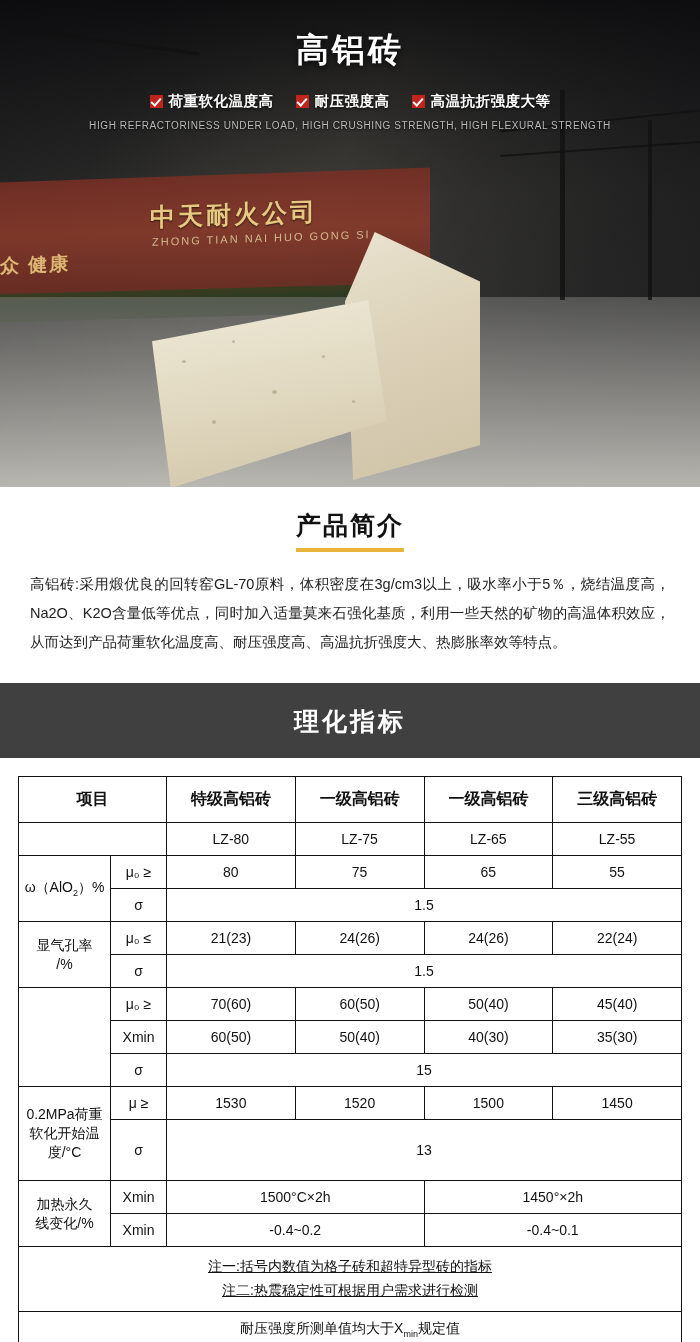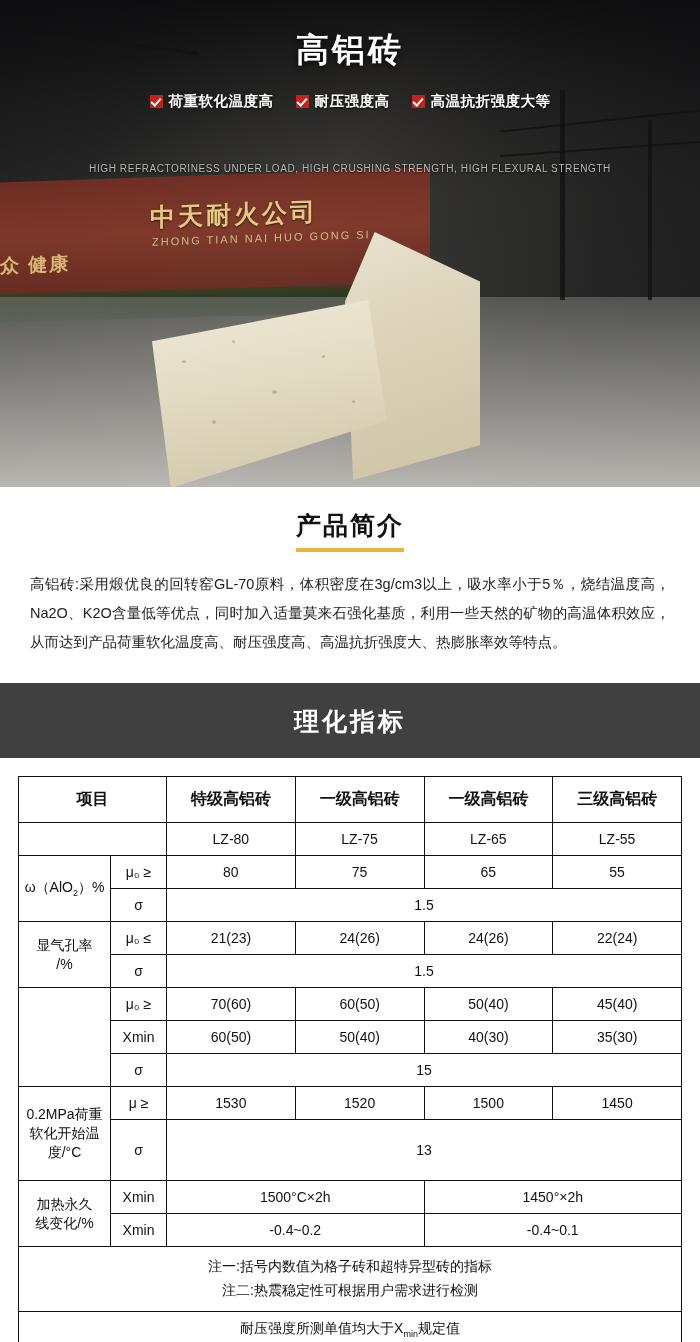--- a/index.html
+++ b/index.html
@@ -145,21 +145,20 @@
     text-shadow: 0 1px 3px rgba(0,0,0,.85);
   }
   .hero-sub {
     position: absolute;
     top: 120px; left: 0; width: 700px;
     text-align: center;
     color: #b9b9b9;
     font-size: 10px;
     letter-spacing: .6px;
     text-shadow: 0 1px 2px rgba(0,0,0,.8);
-    margin-top: 43px;
   }
 
   
   .intro {
     background: #fff;
     padding: 22px 30px 26px 30px;
   }
   .intro-title {
     text-align: center;
     font-size: 25px;
@@ -214,21 +213,21 @@
     font-size: 14px;
     color: #111;
     padding: 8px 2px;
     font-weight: normal;
   }
   table.spec th { font-weight: bold; font-size: 16px; padding: 12px 2px; }
   .col-item { width: 92px; }
   .col-sym  { width: 56px; }
   .cell-label { font-size: 12.5px; line-height: 1.35; }
   .sym { font-size: 13.5px; }
-  .note { font-size: 12.5px; line-height: 1.7; padding: 8px 4px; }
+  .note { font-size: 12.5px; line-height: 1.7; padding: 8px 4px; text-decoration: underline; }
   .note-single { font-size: 13px; padding: 12px 4px; }
   sub { font-size: 9px; }
 </style>
 </head>
 <body>
 
 <div class="page">
 
   <div class="hero">
     <div class="hero-photo"></div>

